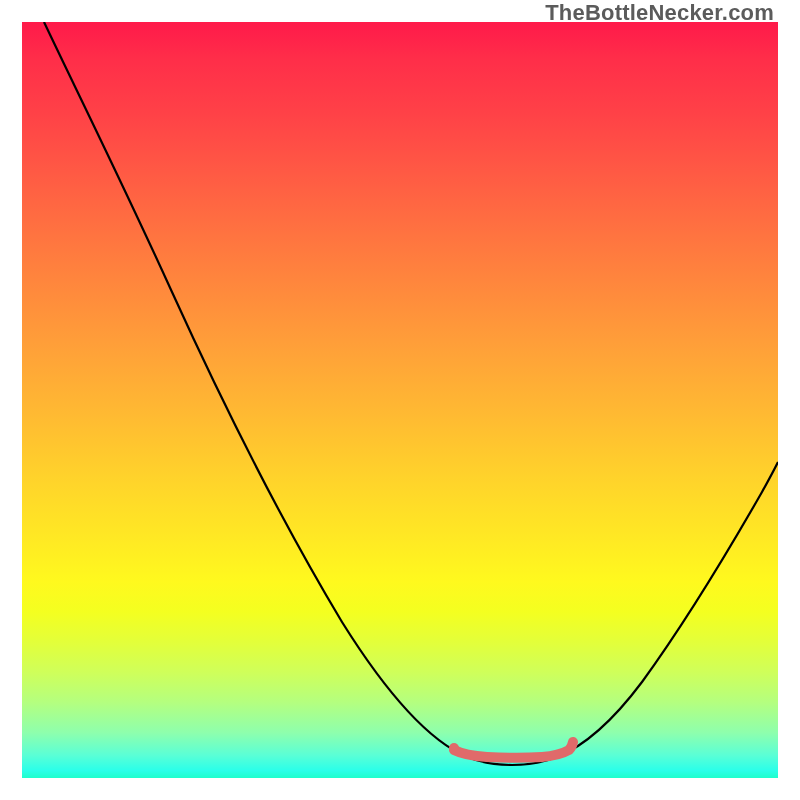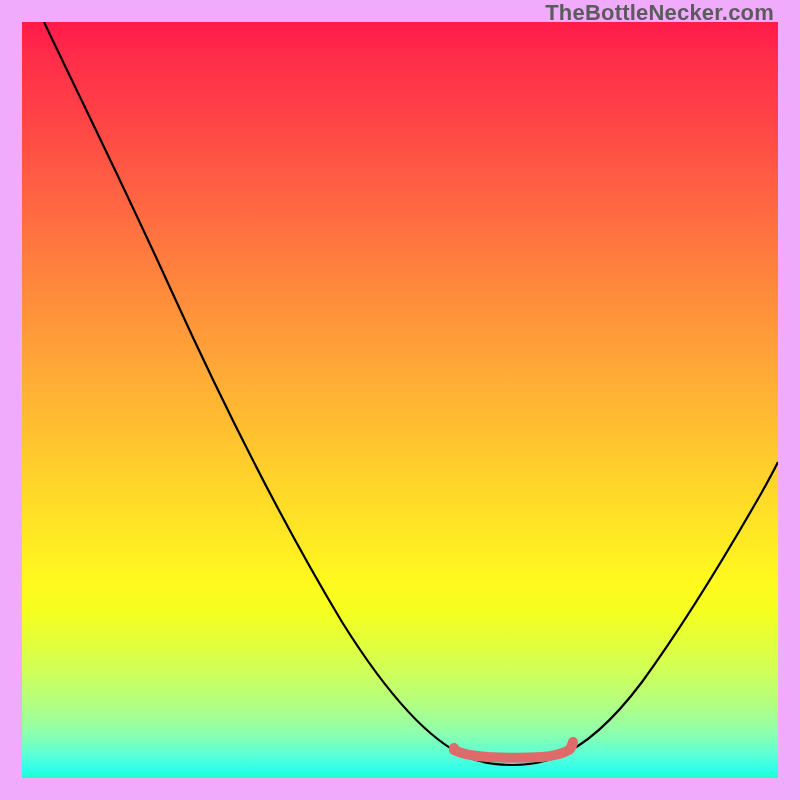--- a/index.html
+++ b/index.html
@@ -1,21 +1,21 @@
 <!DOCTYPE html>
 <html><head>
 <meta charset="utf-8">
 <style>
   * { margin: 0; padding: 0; box-sizing: border-box; }
   html, body { width: 800px; height: 800px; overflow: hidden; background: #000; }
   .container {
     position: relative;
     width: 800px;
     height: 800px;
-    background: #f0abfc;
+    background: #ffffff;
   }
   .plot-area {
     position: absolute;
     left: 22px;
     top: 22px;
     width: 756px;
     height: 756px;
     background: linear-gradient(to bottom,
       #ff1a4a 0%,
       #ff2e49 5%,

